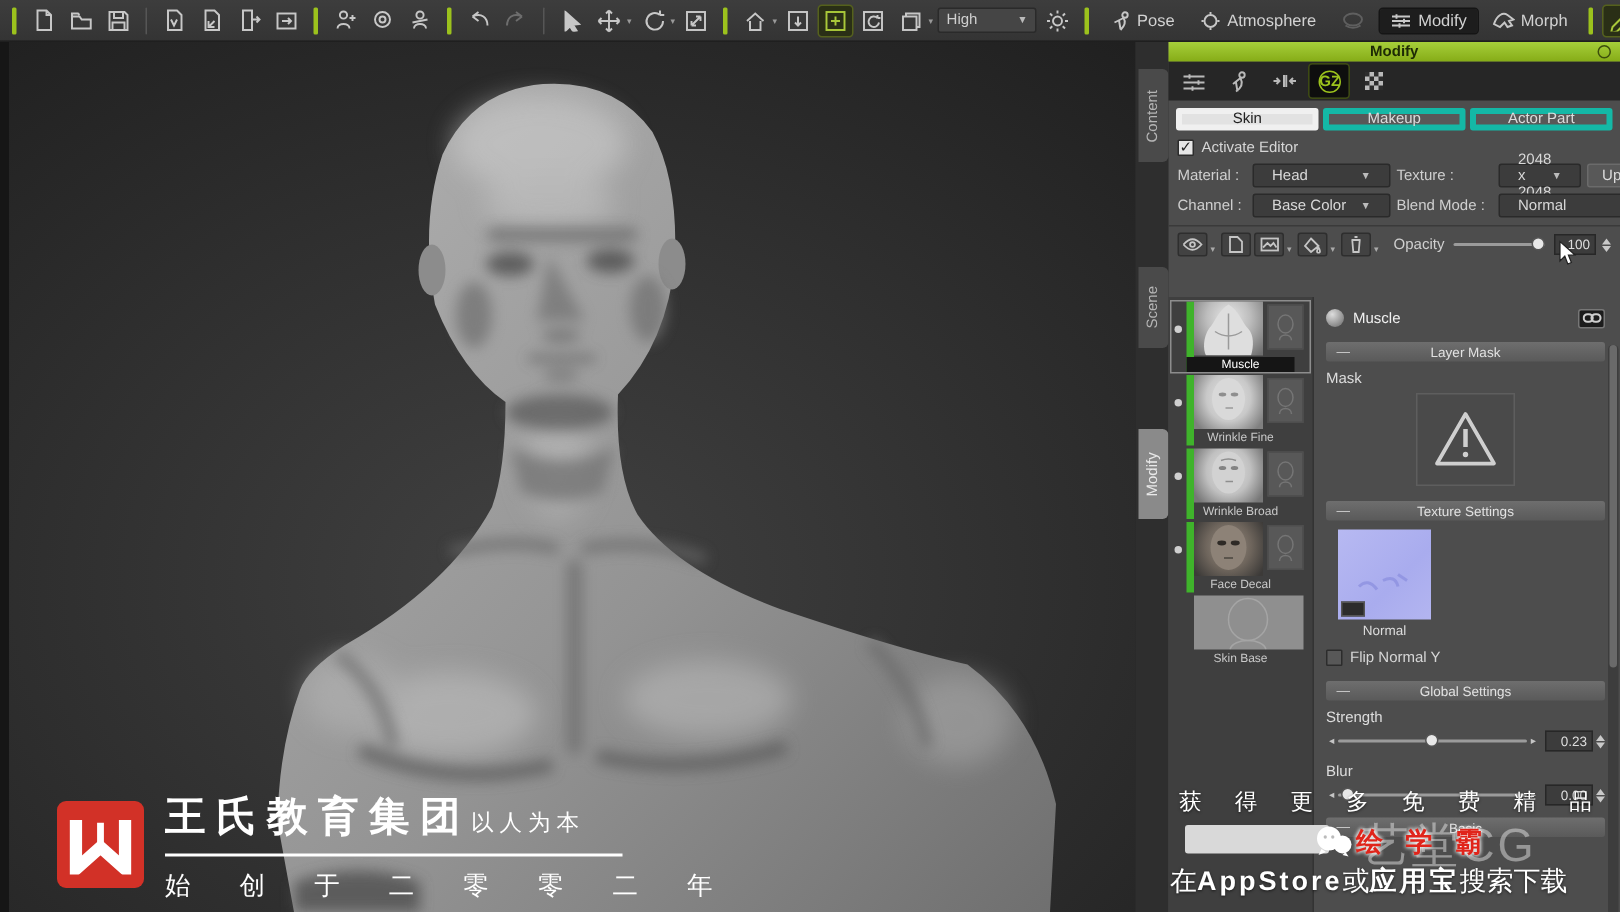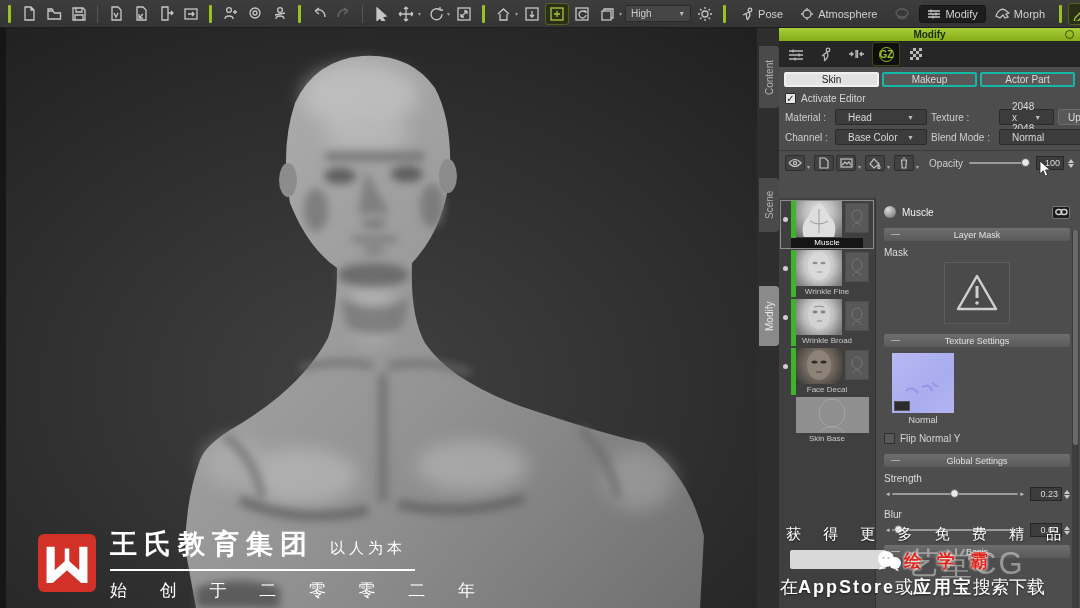--- a/index.html
+++ b/index.html
@@ -25,21 +25,21 @@
   .tb-select .arr { font-size:7px; color:#bbb; }
 
   
   #viewport { position:absolute; left:0; top:28px; width:757px; height:580px; background:#232323; }
   #viewport svg.scene { position:absolute; left:0; top:0; }
 
   
   #watermark { position:absolute; left:38px; top:498px; display:flex; align-items:flex-start; gap:14px; z-index:30; }
   .wm-logo { width:58px; height:58px; background:#d23127; border-radius:6px; display:flex; align-items:center; justify-content:center; margin-top:8px; }
   .wm-text { color:#fff; }
-  .wm-row1 { display:flex; align-items:baseline; gap:16px; }
+  .wm-row1 { display:flex; align-items:baseline; }
   .wm-company { font-size:27px; font-weight:bold; letter-spacing:7px; }
   .wm-slogan { font-size:15px; letter-spacing:4px; }
   .wm-line { height:2px; background:#fff; margin:7px 0 8px 0; width:305px; }
   .wm-founded { font-size:17px; letter-spacing:14px; }
 
   
   #side-tabs { position:absolute; left:757px; top:28px; width:22px; height:580px; background:#2e2e2e; }
   .vtab { position:absolute; left:2px; width:20px; background:#4a4a4a; border-radius:4px 0 0 4px; color:#b5b5b5; font-size:10px; writing-mode:vertical-rl; transform:rotate(180deg); display:flex; align-items:center; justify-content:center; }
   .vtab.active { background:#8a8a8a; color:#e8e8e8; }
 
@@ -48,21 +48,21 @@
   #panel-title { height:13px; background:linear-gradient(#a6cf3a,#86ac17); display:flex; align-items:center; justify-content:center; position:relative; }
   #panel-title span.t { color:#1d2a05; font-size:10px; font-weight:bold; }
   #panel-title .pin { position:absolute; right:6px; top:2px; width:9px; height:9px; border:1px solid #3c4d0c; border-radius:50%; }
   #panel-tabs { height:26px; background:#262626; display:flex; align-items:center; gap:4px; padding:0 4px; }
   .ptab { width:26px; height:22px; display:flex; align-items:center; justify-content:center; border-radius:2px; }
   .ptab svg { stroke:#b9b9b9; fill:none; stroke-width:1.3; }
   .ptab.active { background:#0e0e0e; outline:1px solid #3d4a12; }
   .ptab.active .gz { color:#9cc21d; font-size:10px; font-weight:bold; border:1px solid #9cc21d; border-radius:50%; width:15px; height:15px; line-height:13px; text-align:center; }
 
   #mode-row { display:flex; gap:3px; padding:5px 5px 3px 5px; }
-  .mode-btn { flex:1; height:15px; font-size:10px; display:flex; align-items:center; justify-content:center; background:#585858; border:2px solid #14b8a6; border-radius:2px; color:#dcdcdc; }
+  .mode-btn { flex:1; height:15px; font-size:10px; display:flex; align-items:center; justify-content:center; background:#585858; border:4px solid #14b8a6; border-radius:2px; color:#dcdcdc; }
   .mode-btn.active { background:#e2e2e2; border-color:#f0f0f0; color:#222; }
 
   .check-row { display:flex; align-items:center; gap:5px; padding:3px 6px; color:#d6d6d6; font-size:10px; }
   .checkbox { width:11px; height:11px; background:#e6e6e6; border:1px solid #2c2c2c; border-radius:1px; color:#222; font-size:10px; line-height:9px; text-align:center; }
   .checkbox.empty { background:#585858; border-color:#2c2c2c; }
 
   .form-grid { padding:2px 6px; display:grid; grid-template-columns:46px 92px 64px 1fr; gap:4px 4px; align-items:center; }
   .f-label { color:#cfcfcf; font-size:10px; white-space:nowrap; }
   .f-select { height:16px; background:#3c3c3c; border:1px solid #2a2a2a; border-radius:2px; color:#d8d8d8; font-size:10px; display:flex; align-items:center; justify-content:space-between; padding:0 12px; }
   .f-select .arr { font-size:7px; color:#bbb; }

